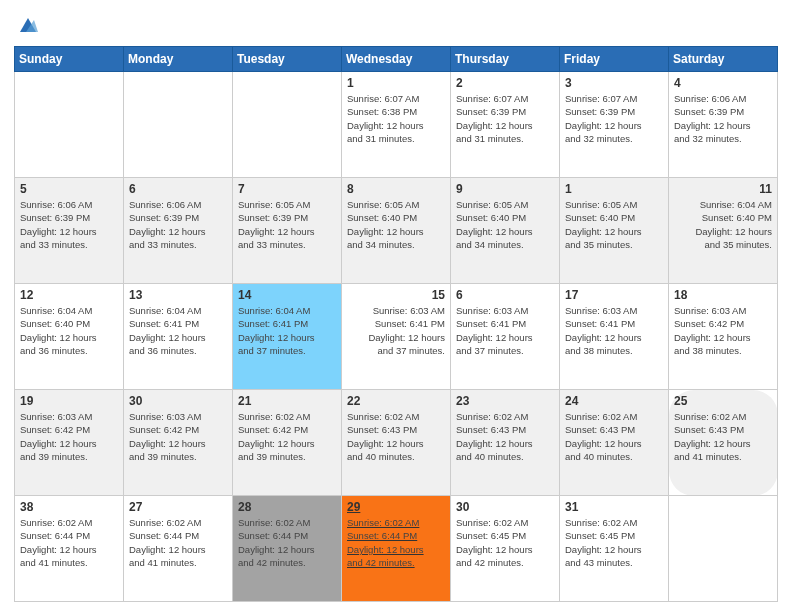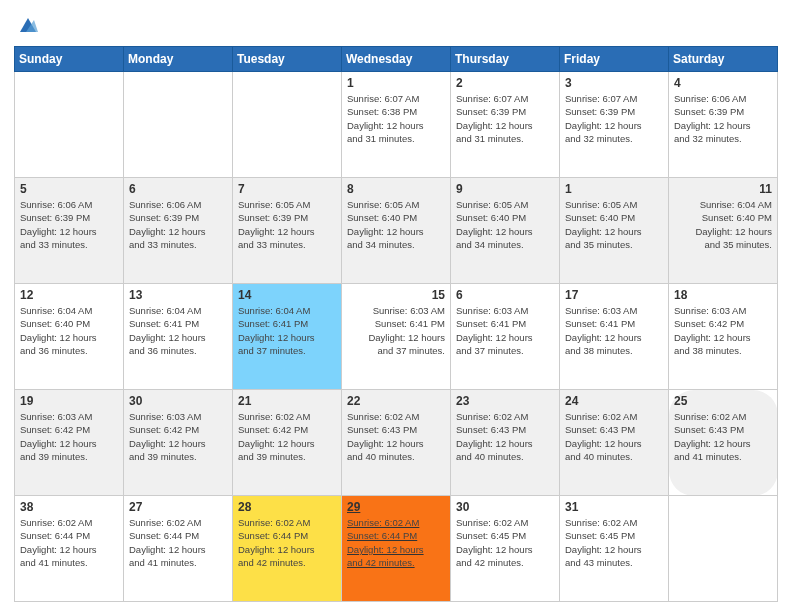--- a/index.html
+++ b/index.html
@@ -321,21 +321,21 @@
 Daylight: 12 hours
 and 41 minutes.</div>
           </td>
           <td style="background: rgb(255, 255, 255);">
             <span class="day-number">27</span>
             <div class="day-info" style="white-space: pre-line;">Sunrise: 6:02 AM
 Sunset: 6:44 PM
 Daylight: 12 hours
 and 41 minutes.</div>
           </td>
-          <td style="background: #fde047;">
+          <td style="background: #a3a3a3;">
             <span class="day-number">28</span>
             <div class="day-info" style="white-space: pre-line;">Sunrise: 6:02 AM
 Sunset: 6:44 PM
 Daylight: 12 hours
 and 42 minutes.</div>
           </td>
           <td style="background: #f97316; text-decoration: underline;">
             <span class="day-number">29</span>
             <div class="day-info" style="white-space: pre-line;">Sunrise: 6:02 AM
 Sunset: 6:44 PM

